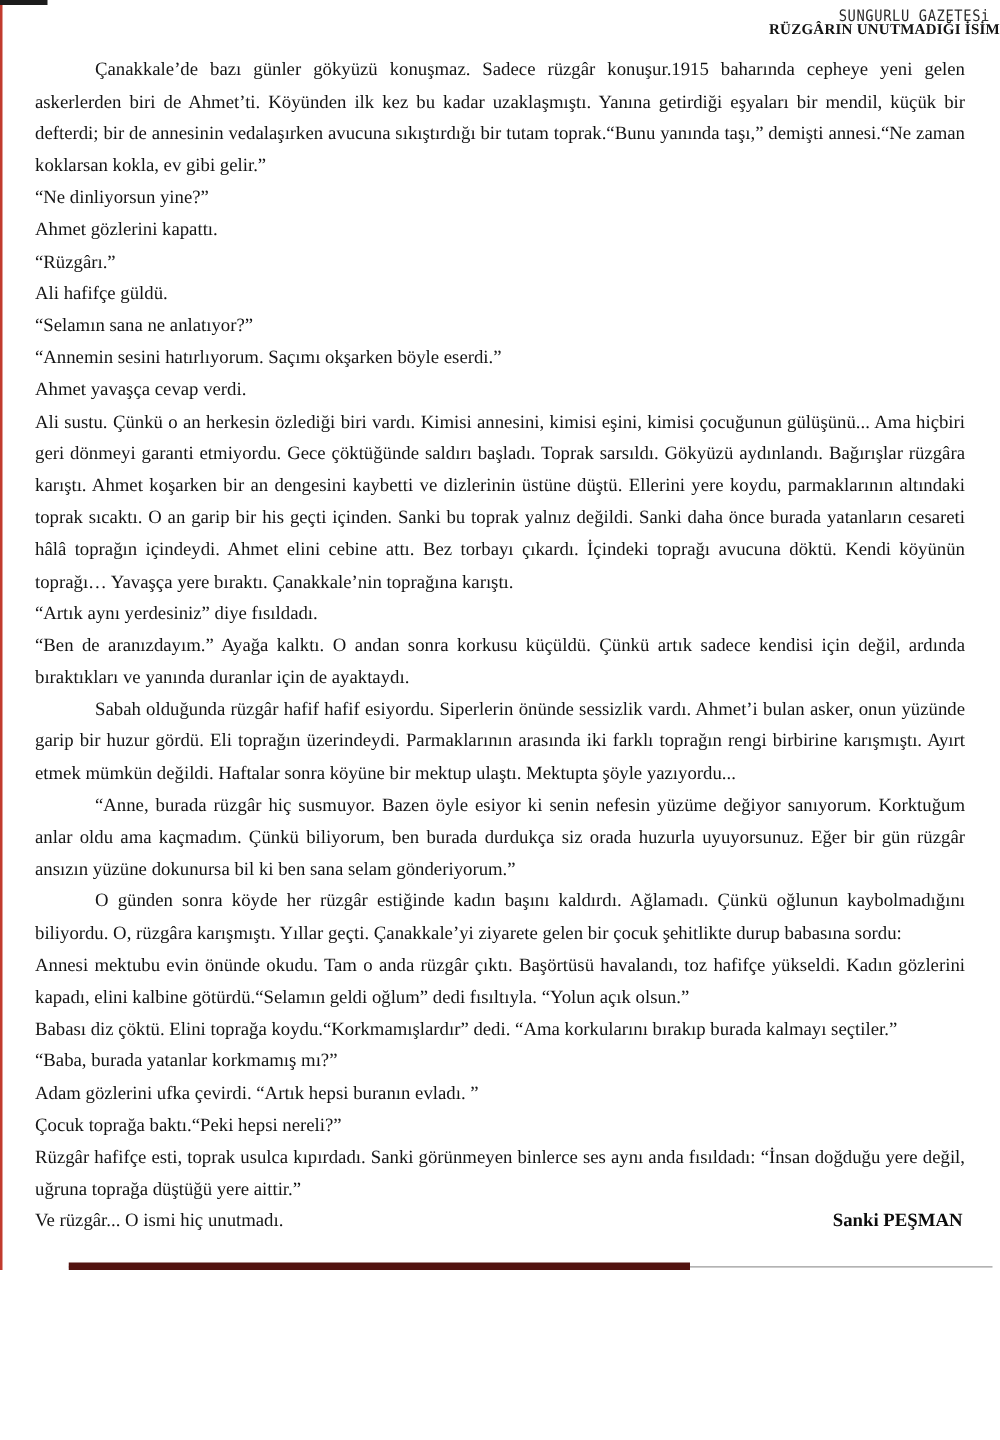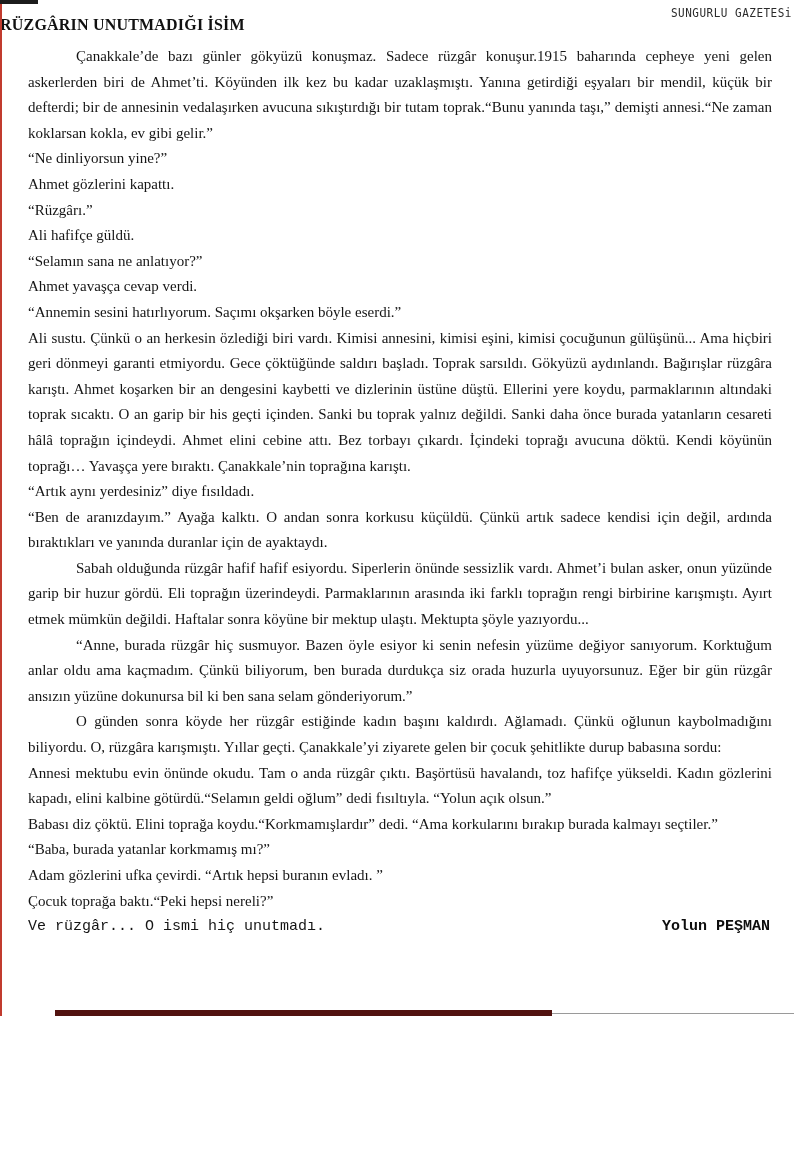--- a/index.html
+++ b/index.html
@@ -29,23 +29,23 @@
     position: absolute; left: 55px; bottom: 0; width: 497px; height: 6px;
     background: #521310; z-index: 5;
   }
   .masthead {
     position: absolute; top: 6px; right: 8px;
     font-family: "DejaVu Sans Mono", monospace;
     font-size: 11px; letter-spacing: 0.5px; color: #2b2b2b;
     transform: scaleY(1.15);
   }
   .title {
-    text-align: left;
+    text-align: right;
     font-weight: bold;
-    font-size: 16px;
+    font-size: 12px;
     letter-spacing: 0.2px;
     margin: 16px 0 0 0;
     color: #111;
   }
   .content {
     position: absolute;
     top: 44px; left: 28px; right: 28px;
   }
   .para {
     margin: 0;
@@ -54,21 +54,20 @@
     line-height: 25.6px;
     color: #151515;
   }
   .para.indent { text-indent: 48px; }
   .closing-row {
     display: flex;
     justify-content: space-between;
     align-items: center;
     font-size: 15px;
     line-height: 25.6px;
-    font-family: Liberation Mono, monospace;
   }
   .closing-text { color: #151515; }
   .author {
     font-weight: bold;
     color: #0d0d0d;
     padding-right: 2px;
   }
 </style>
 </head>
 <body>
@@ -83,37 +82,38 @@
   <h1 class="title">RÜZGÂRIN UNUTMADIĞI İSİM</h1>
 
   <div class="content">
     <div>
         <p class="para indent">Çanakkale’de bazı günler gökyüzü konuşmaz. Sadece rüzgâr konuşur.1915 baharında cepheye yeni gelen askerlerden biri de Ahmet’ti. Köyünden ilk kez bu kadar uzaklaşmıştı. Yanına getirdiği eşyaları bir mendil, küçük bir defterdi; bir de annesinin vedalaşırken avucuna sıkıştırdığı bir tutam toprak.“Bunu yanında taşı,” demişti annesi.“Ne zaman koklarsan kokla, ev gibi gelir.”</p>
         <p class="para">“Ne dinliyorsun yine?”</p>
         <p class="para">Ahmet gözlerini kapattı.</p>
         <p class="para">“Rüzgârı.”</p>
         <p class="para">Ali hafifçe güldü.</p>
         <p class="para">“Selamın sana ne anlatıyor?”</p>
+        <p class="para">“Annemin sesini hatırlıyorum. Saçımı okşarken böyle eserdi.”</p>
         <p class="para">Ahmet yavaşça cevap verdi.</p>
-        <p class="para">“Annemin sesini hatırlıyorum. Saçımı okşarken böyle eserdi.”</p>
         <p class="para">Ali sustu. Çünkü o an herkesin özlediği biri vardı. Kimisi annesini, kimisi eşini, kimisi çocuğunun gülüşünü... Ama hiçbiri geri dönmeyi garanti etmiyordu. Gece çöktüğünde saldırı başladı. Toprak sarsıldı. Gökyüzü aydınlandı. Bağırışlar rüzgâra karıştı. Ahmet koşarken bir an dengesini kaybetti ve dizlerinin üstüne düştü. Ellerini yere koydu, parmaklarının altındaki toprak sıcaktı. O an garip bir his geçti içinden. Sanki bu toprak yalnız değildi. Sanki daha önce burada yatanların cesareti hâlâ toprağın içindeydi. Ahmet elini cebine attı. Bez torbayı çıkardı. İçindeki toprağı avucuna döktü. Kendi köyünün toprağı… Yavaşça yere bıraktı. Çanakkale’nin toprağına karıştı.</p>
         <p class="para">“Artık aynı yerdesiniz” diye fısıldadı.</p>
         <p class="para">“Ben de aranızdayım.” Ayağa kalktı. O andan sonra korkusu küçüldü. Çünkü artık sadece kendisi için değil, ardında bıraktıkları ve yanında duranlar için de ayaktaydı.</p>
         <p class="para indent">Sabah olduğunda rüzgâr hafif hafif esiyordu. Siperlerin önünde sessizlik vardı. Ahmet’i bulan asker, onun yüzünde garip bir huzur gördü. Eli toprağın üzerindeydi. Parmaklarının arasında iki farklı toprağın rengi birbirine karışmıştı. Ayırt etmek mümkün değildi. Haftalar sonra köyüne bir mektup ulaştı. Mektupta şöyle yazıyordu...</p>
         <p class="para indent">“Anne, burada rüzgâr hiç susmuyor. Bazen öyle esiyor ki senin nefesin yüzüme değiyor sanıyorum. Korktuğum anlar oldu ama kaçmadım. Çünkü biliyorum, ben burada durdukça siz orada huzurla uyuyorsunuz. Eğer bir gün rüzgâr ansızın yüzüne dokunursa bil ki ben sana selam gönderiyorum.”</p>
         <p class="para indent">O günden sonra köyde her rüzgâr estiğinde kadın başını kaldırdı. Ağlamadı. Çünkü oğlunun kaybolmadığını biliyordu. O, rüzgâra karışmıştı. Yıllar geçti. Çanakkale’yi ziyarete gelen bir çocuk şehitlikte durup babasına sordu:</p>
         <p class="para">Annesi mektubu evin önünde okudu. Tam o anda rüzgâr çıktı. Başörtüsü havalandı, toz hafifçe yükseldi. Kadın gözlerini kapadı, elini kalbine götürdü.“Selamın geldi oğlum” dedi fısıltıyla. “Yolun açık olsun.”</p>
         <p class="para">Babası diz çöktü. Elini toprağa koydu.“Korkmamışlardır” dedi. “Ama korkularını bırakıp burada kalmayı seçtiler.”</p>
         <p class="para">“Baba, burada yatanlar korkmamış mı?”</p>
         <p class="para">Adam gözlerini ufka çevirdi. “Artık hepsi buranın evladı. ”</p>
         <p class="para">Çocuk toprağa baktı.“Peki hepsi nereli?”</p>
+        <p class="para">Rüzgâr hafifçe esti, toprak usulca kıpırdadı. Sanki görünmeyen binlerce ses aynı anda fısıldadı: “İnsan doğduğu yere değil, uğruna toprağa düştüğü yere aittir.”</p>
       </div>
 
     <div class="closing-row">
       <span class="closing-text">Ve rüzgâr... O ismi hiç unutmadı.</span>
-      <span class="author">Yolun PEŞMAN</span>
+      <span class="author">Sanki PEŞMAN</span>
     </div>
   </div>
 
   <span class="bottom-rule"></span>
   <span class="bottom-bar"></span>
 
 </div>
 
 </body></html>

